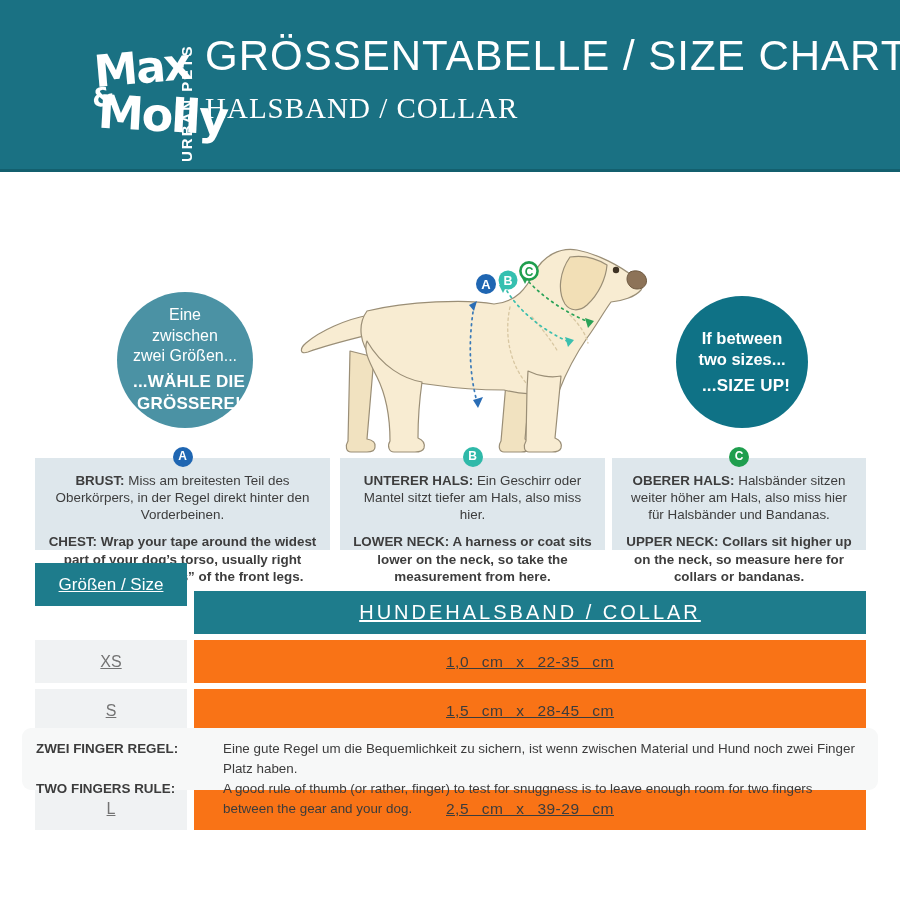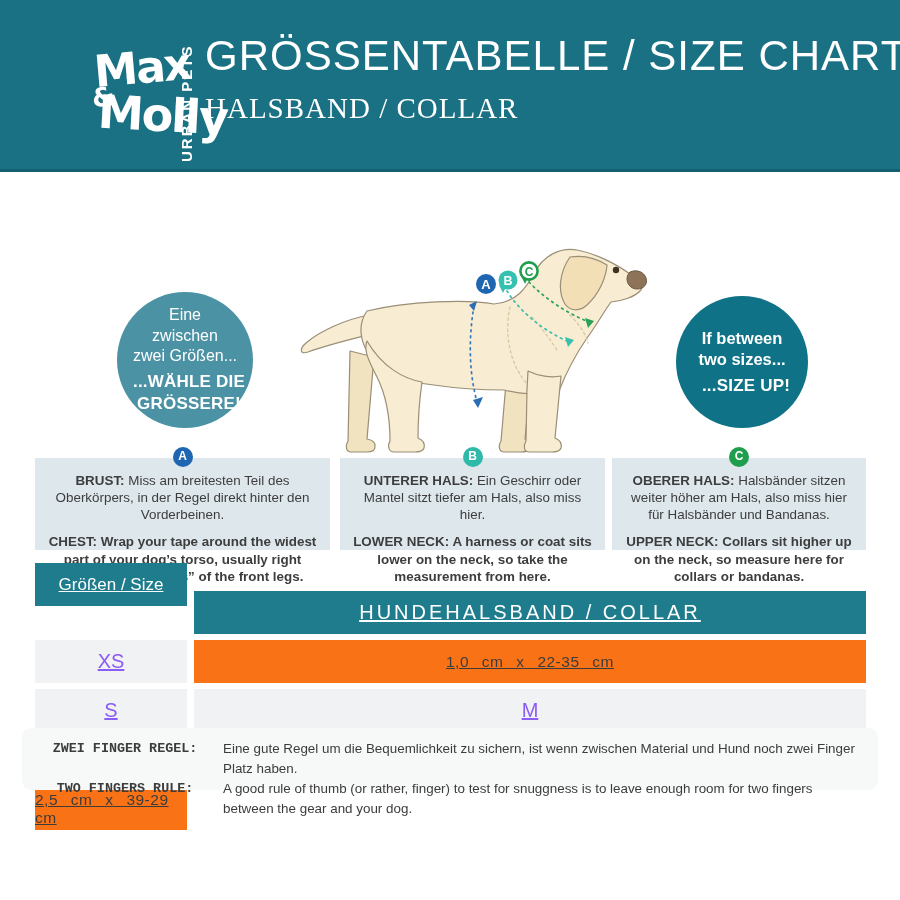--- a/index.html
+++ b/index.html
@@ -59,30 +59,30 @@
   .chip-c{background:#1f9e4e;}
   
   .table{
     position:absolute;left:35px;top:563px;width:831px;
     display:grid;grid-template-columns:152px 672px;column-gap:7px;row-gap:6px;
   }
   .cell{height:43px;display:flex;align-items:center;justify-content:center;text-decoration:underline;}
   .th{background:#1e7c8c;color:#fff;}
   .th-size{font-size:17px;}
   .th-val{font-size:20px;letter-spacing:3px;margin-top:28px;}
-  .td-size{background:#f0f2f3;font-size:20px;color:#8b5cf6;}
+  .td-size{background:#f0f2f3;font-size:16px;color:#737373;}
   .td-val{background:#f97316;font-size:15.5px;color:#3c3c3c;word-spacing:8px;letter-spacing:0.5px;}
   
   .footerbox{
     position:absolute;left:22px;top:728px;width:856px;height:62px;
     background:#f7f8f8;border-radius:9px;box-sizing:border-box;
     padding:11px 14px 0 14px;font-size:13.4px;line-height:1.5;
   }
   .frow{display:flex;}
-  .frow .flabel{width:178px;min-width:178px;text-align:center;font-weight:bold;padding-right:9px;font-family:Liberation Mono, monospace;}
+  .frow .flabel{width:178px;min-width:178px;text-align:left;font-weight:bold;padding-right:9px;}
   .frow .ftext{flex:1;}
   
   .dog-wrap{position:absolute;left:270px;top:195px;width:400px;height:265px;}
 </style>
 </head>
 <body>
 
 <div class="band">
   <div class="logo">
     <div class="max">Max</div>
@@ -194,20 +194,21 @@
 </div>
 
 <div class="table">
   <div class="cell th th-size">Größen / Size</div>
   <div class="cell th th-val">HUNDEHALSBAND / COLLAR</div>
 
   <div class="cell td-size">XS</div>
   <div class="cell td-val">1,0 cm x 22-35 cm</div>
 
   <div class="cell td-size">S</div>
+  <div class="cell td-val">1,5 cm x 28-45 cm</div>
 
   <div class="cell td-size">M</div>
   <div class="cell td-val">2,0 cm x 34-55 cm</div>
 
   <div class="cell td-size">L</div>
   <div class="cell td-val">2,5 cm x 39-29 cm</div>
 </div>
 
 <div class="footerbox">
   <div class="frow">

